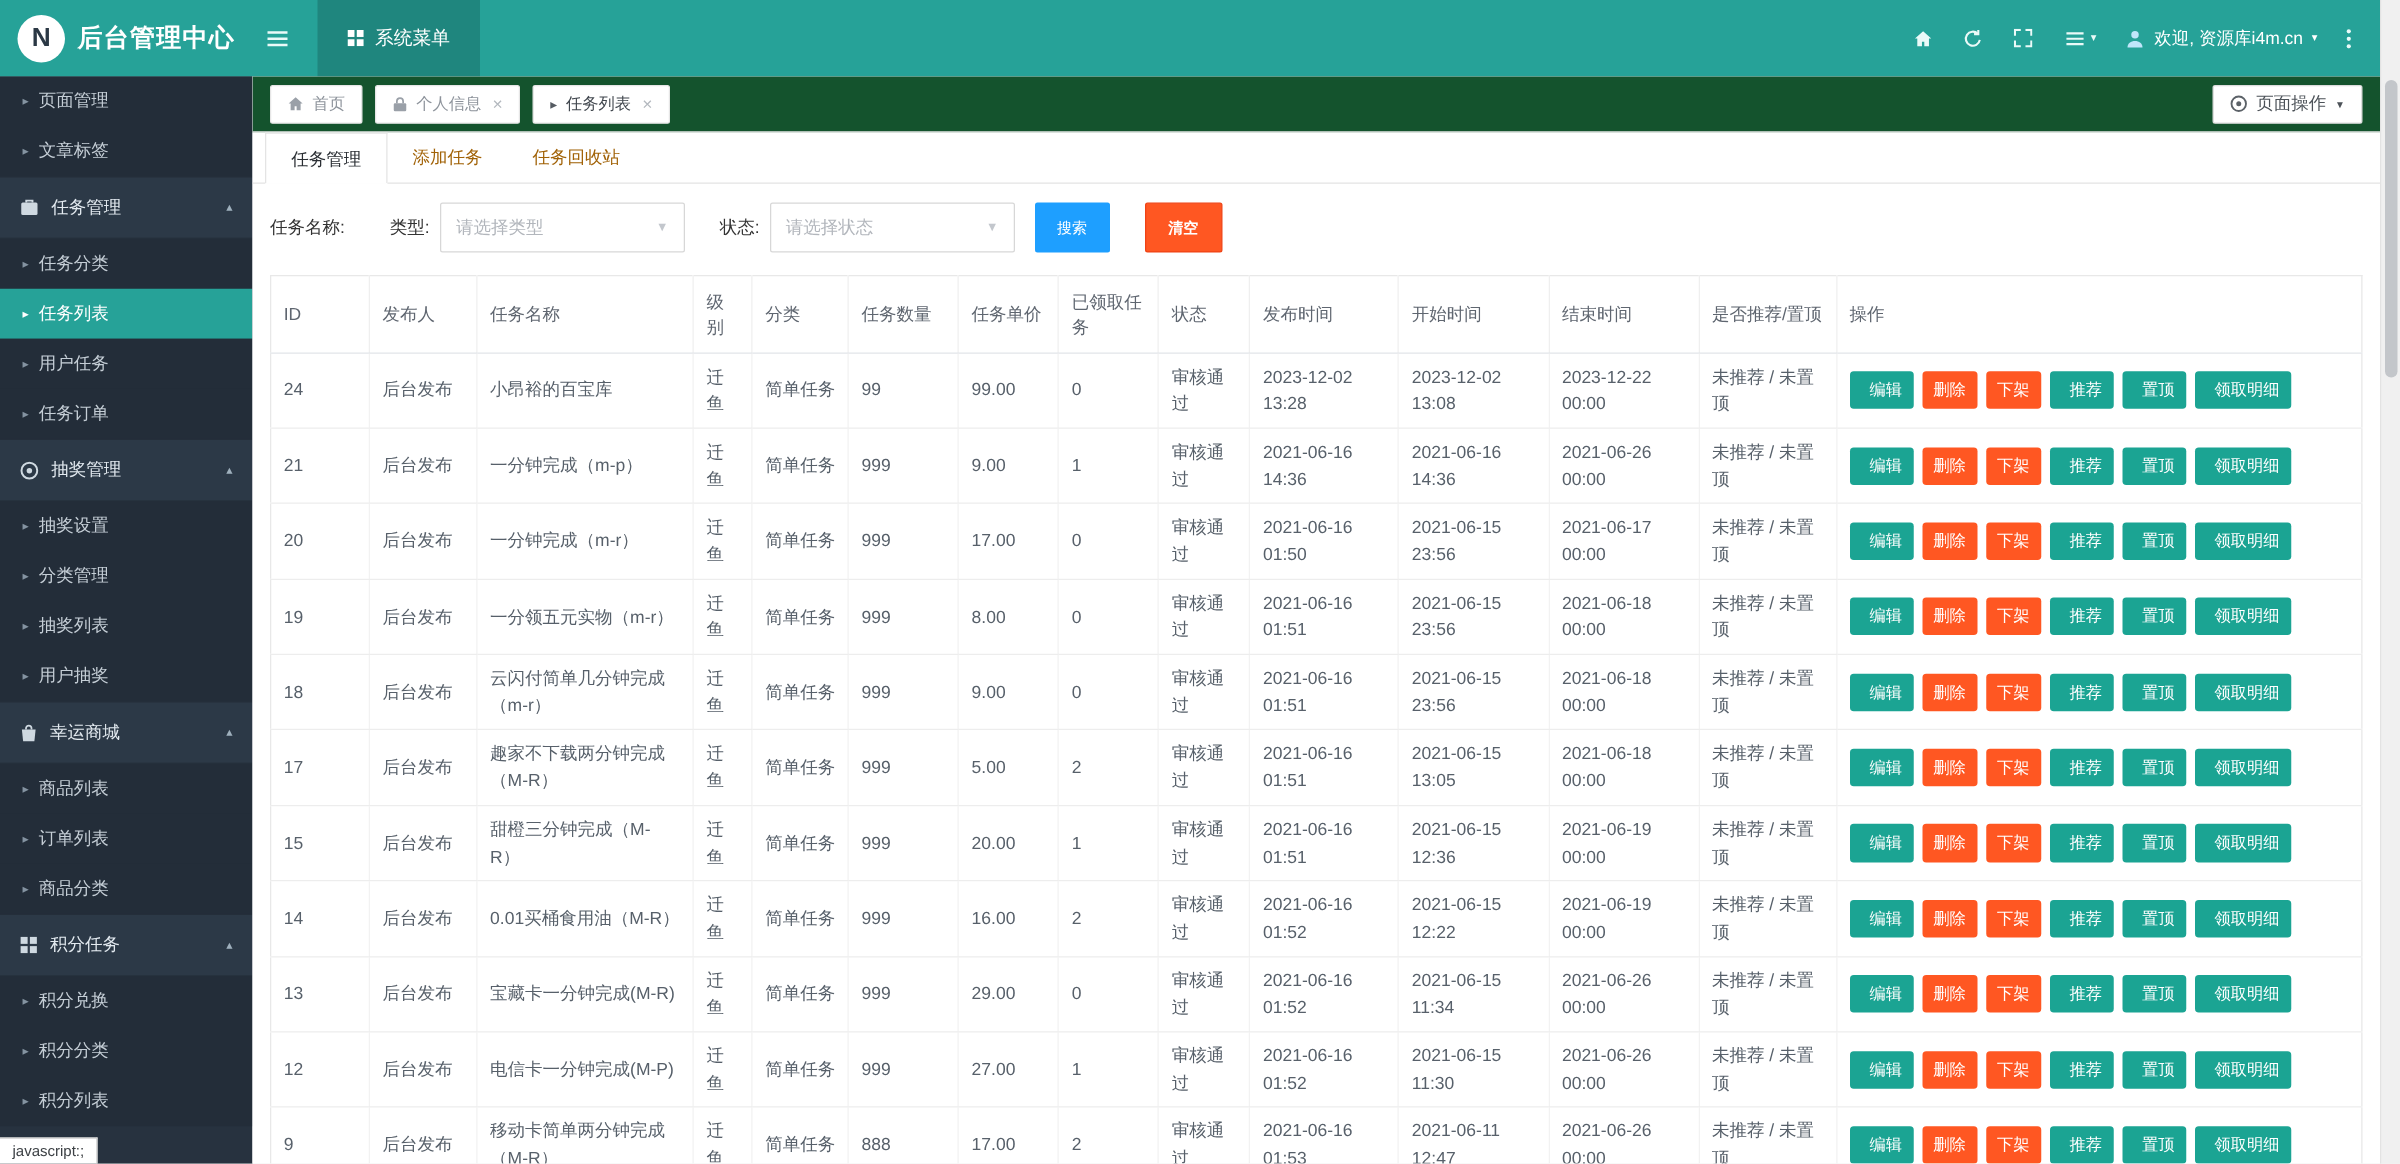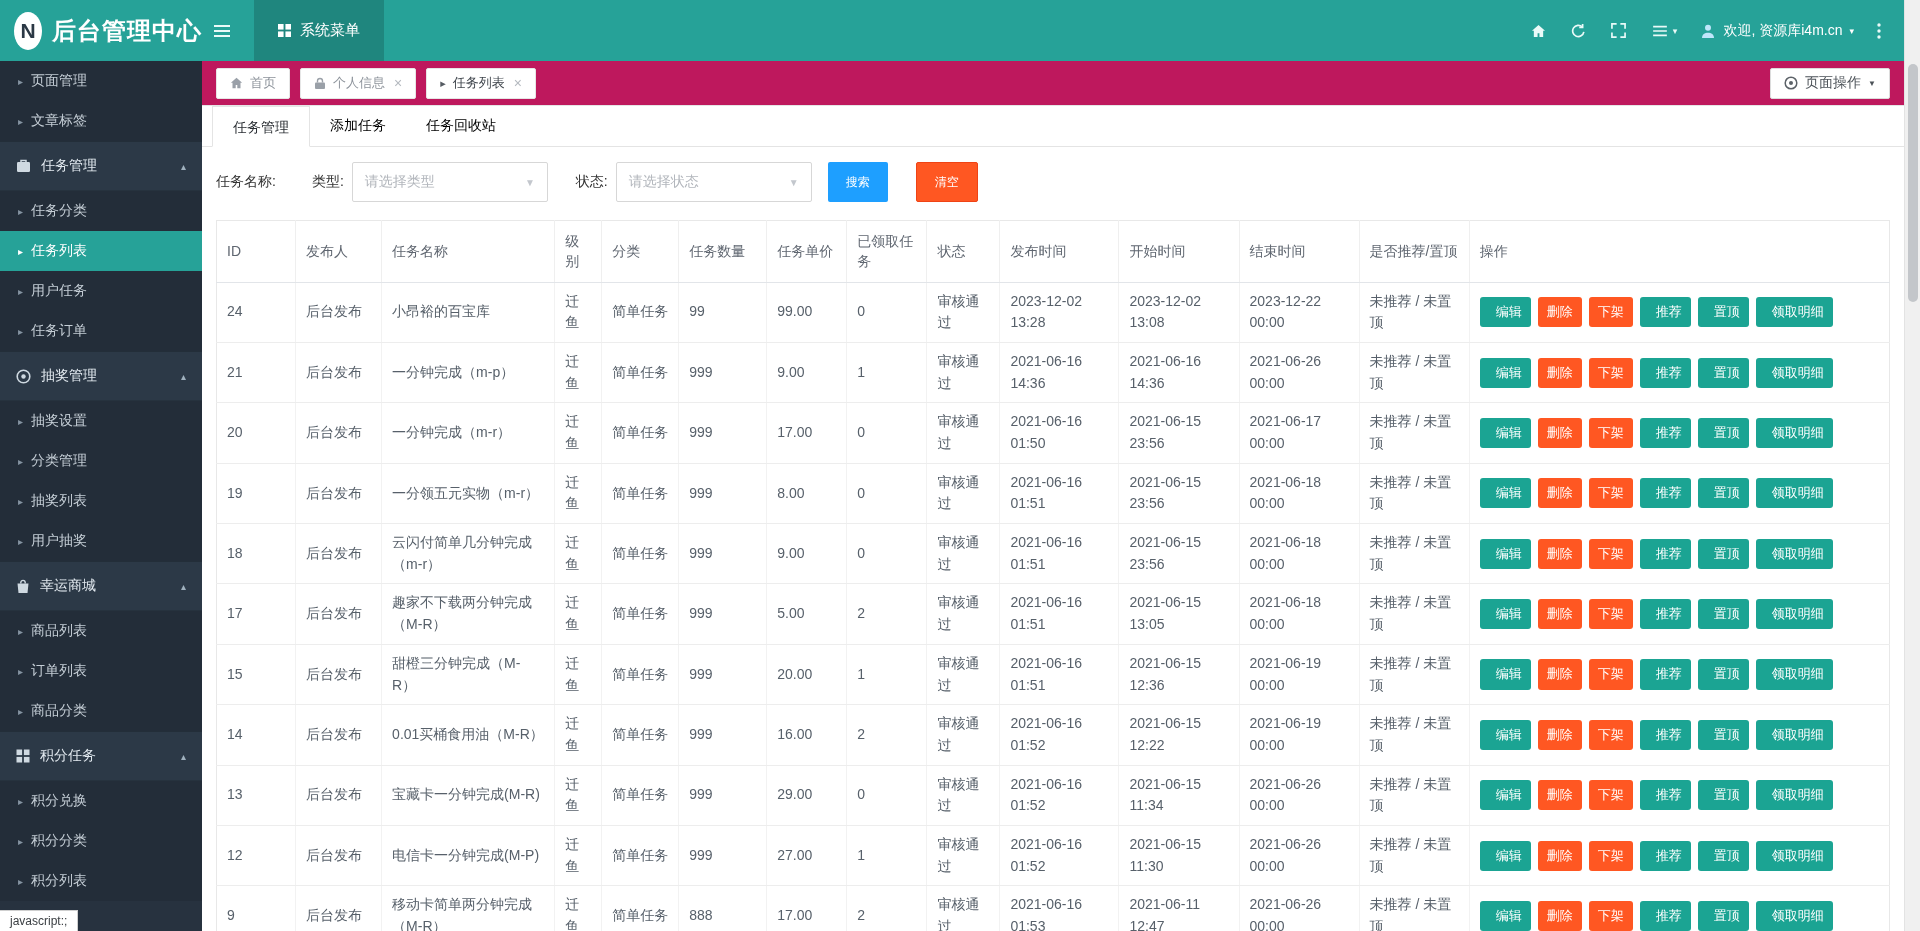--- a/index.html
+++ b/index.html
@@ -8,21 +8,21 @@
     font-size:14px; color:#333; background:#f2f2f3; }
   body { position:relative; }
 
   
   .topbar { position:absolute; top:0; left:0; right:16px; height:61px;
     background:#26a298; color:#fff; display:flex; align-items:center; z-index:10; }
   .logo-area { width:202px; flex:0 0 202px; display:flex; align-items:center; gap:10px; padding-left:14px; }
   .logo-circle { width:38px; height:38px; background:#fff; border-radius:50%;
     display:flex; align-items:center; justify-content:center;
     color:#2b3845; font-weight:bold; font-size:21px; }
-  .app-title { font-size:24px; font-weight:bold; letter-spacing:1px; white-space:nowrap; }
+  .app-title { font-size:20px; font-weight:bold; letter-spacing:1px; white-space:nowrap; }
   .tb-icon { width:40px; height:61px; display:inline-flex; align-items:center; justify-content:center;
     cursor:pointer; color:#eafaf8; }
   .menu-tab { height:61px; display:flex; align-items:center; gap:9px; padding:0 24px;
     background:rgba(0,0,0,0.17); cursor:pointer; font-size:15px; margin-left:12px;text-align:center; }
   .tb-right { margin-left:auto; display:flex; align-items:center; padding-right:10px; }
   .user-area { display:flex; align-items:center; gap:7px; padding:0 10px; height:74px; cursor:pointer; font-size:14px; }
   .user-area .uicon { color:#bfe6fa; display:inline-flex; }
   .caret-down { font-size:9px; }
 
   
@@ -35,57 +35,57 @@
   .side-child.active .bullet { color:#fff; }
   .side-group { height:50px; display:flex; align-items:center; gap:10px; padding:0 16px;
     background:#2c3947; color:#e3eaf0; cursor:pointer; font-size:14px;
     border-top:1px solid rgba(0,0,0,0.18); border-bottom:1px solid rgba(0,0,0,0.12); }
   .side-group .gi { display:inline-flex; color:#cfd9e1; }
   .side-group .caret { margin-left:auto; font-size:10px; color:#9fb0bd; }
 
   
   .main { position:absolute; left:202px; top:61px; right:16px; bottom:0;
     display:flex; flex-direction:column; background:#f2f2f3; overflow:hidden; }
-  .crumb-bar { flex:0 0 45px; background:#be185d; border-bottom:1px solid #e5e5e5;
+  .crumb-bar { flex:0 0 45px; background:#14532d; border-bottom:1px solid #e5e5e5;
     display:flex; align-items:center; padding:0 14px; gap:10px; }
   .crumb-tabs { display:flex; align-items:center; gap:10px; }
   .crumb-tab { height:31px; background:#fff; border:1px solid #e6e6e6; border-radius:2px;
     display:flex; align-items:center; gap:7px; padding:0 13px; color:#8d939b;
     font-size:13px; cursor:pointer; white-space:nowrap; }
   .crumb-tab .ct-icon { display:inline-flex; color:#9aa0a8; }
   .crumb-tab.active { color:#41474e; }
   .crumb-tab.active .ct-icon { color:#555b62; }
   .ct-close { color:#b4b9bf; font-size:14px; line-height:1; margin-left:2px; }
   .page-ops { margin-left:auto; height:31px; background:#fff; border:1px solid #dcdcdc;
     border-radius:2px; display:flex; align-items:center; gap:7px; padding:0 13px;
     color:#4c5258; font-size:14px; cursor:pointer; }
   .page-ops .po-icon { display:inline-flex; color:#5c6268; }
   .page-ops .caret-down { font-size:8px; }
 
   .panel { flex:1; background:#fff; overflow:hidden; }
   .ptabs { height:41px; border-bottom:1px solid #e4e4e4; display:flex; align-items:flex-end; padding:0 10px; }
-  .ptab { height:41px; line-height:41px; padding:0 20px; color:#000000; font-size:14px; cursor:pointer; }
+  .ptab { height:41px; line-height:41px; padding:0 20px; color:#a16207; font-size:14px; cursor:pointer; }
   .ptab.active { background:#fff; border:1px solid #e4e4e4; border-bottom:1px solid #fff;
     margin-bottom:-1px; color:#2a2e33; }
 
   .filter-bar { display:flex; align-items:center; padding:15px 14px 13px 14px; }
   .flabel { color:#333; margin-right:8px; white-space:nowrap; }
   .ml18 { margin-left:28px; }
   .f-input { width:196px; height:40px; border:1px solid #d7d7d7; border-radius:2px;
     padding:0 12px; font-size:14px; color:#333; outline:none;
     font-family:"Liberation Sans","DejaVu Sans",sans-serif; }
   .f-input::placeholder { color:#b2b6bc; }
   .f-select { width:196px; height:40px; border:1px solid #d7d7d7; border-radius:2px;
     background:#fff; display:flex; align-items:center; justify-content:space-between;
     padding:0 12px; color:#b2b6bc; font-size:14px; cursor:pointer; }
   .sel-caret { color:#c3c7cd; font-size:10px; }
   .btn { height:40px; border:none; border-radius:2px; color:#fff; font-size:12px;
     padding:0 18px; cursor:pointer; font-family:"Liberation Sans","DejaVu Sans",sans-serif; }
   .btn.blue { background:#1e9fff; margin-left:16px; }
-  .btn.orange { background:#ff5722; border:1px solid #ef4315; }
+  .btn.orange { background:#ff5722; border:1px solid #ef4315;font-weight:bold; }
 
   .table-wrap { margin:5px 14px 0 14px; }
   table { width:100%; table-layout:fixed; border-collapse:collapse;
     border:1px solid #e8e8e8; font-size:14px; }
   th { font-weight:normal; text-align:left; color:#5f6670; padding:10px;
     height:61px; vertical-align:middle; border-bottom:1px solid #e2e5e9;
     border-right:1px solid #efefef; line-height:1.45; }
   td { color:#57606a; padding:8px 10px; height:58px; vertical-align:middle;
     border-bottom:1px solid #ededed; border-right:1px solid #f2f2f2; line-height:1.55;
     word-wrap:break-word; }

